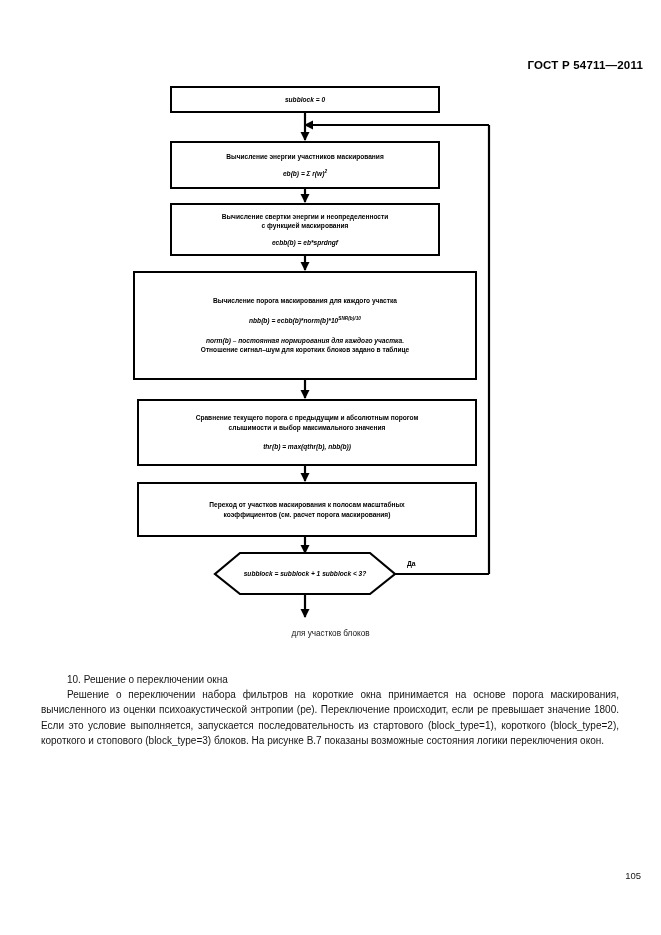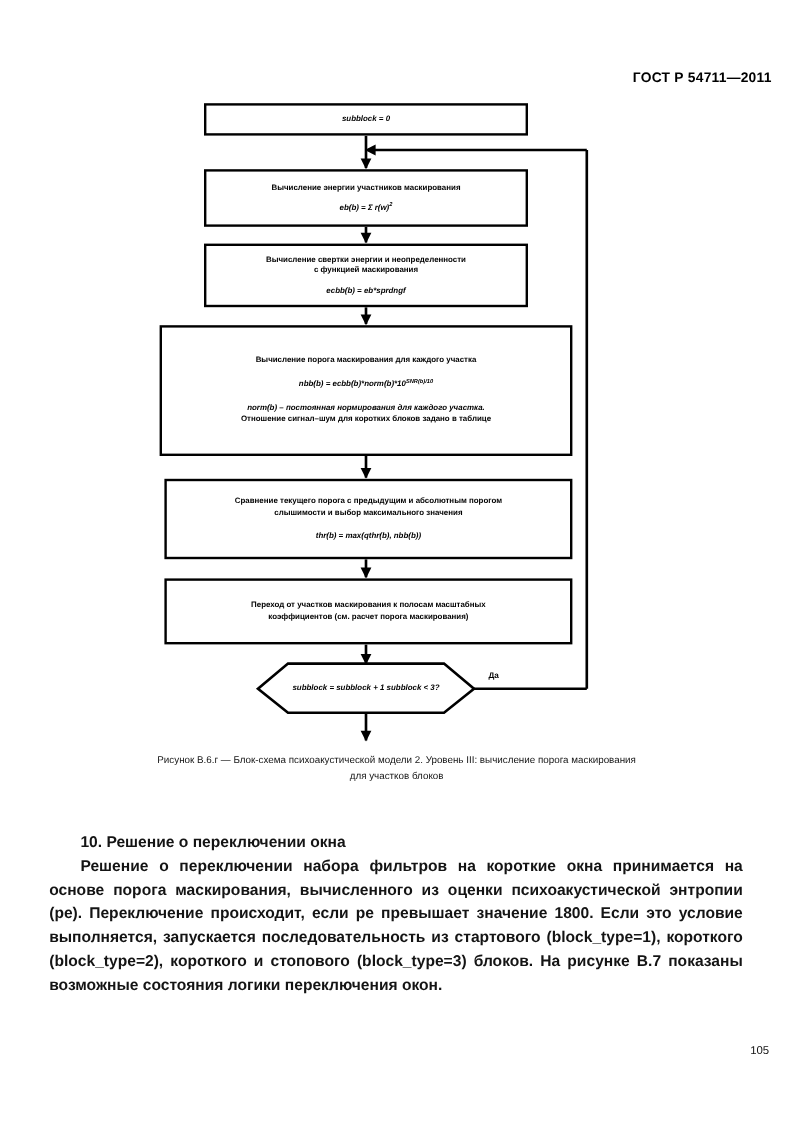--- a/index.html
+++ b/index.html
@@ -105,27 +105,26 @@
     text-align: center;
     font-size: 8.2px;
     line-height: 1.55;
     color: #151515;
   }
 
   
   .body-text {
     position: absolute;
     left: 41px;
-    top: 692px;
+    top: 672px;
     width: 578px;
-    font-size: 13px;
+    font-size: 10px;
     line-height: 1.52;
     color: #141414;
     text-align: justify;
-    font-weight: bold;
   }
   .body-text .p-indent { text-indent: 26px; }
   .body-text p { margin: 0; }
 
   
   .page-number {
     position: absolute;
     right: 43px;
     top: 870px;
     font-size: 9.5px;
@@ -214,21 +213,20 @@
         <span class="ln">subblock = subblock + 1</span>
         <span class="ln">subblock &lt; 3?</span>
       </div>
     </div>
 
     <div class="branch-label" style="left:407px; top:560px;">Да</div>
 
   </div>
 
   <div class="figure-caption">
-    <div>Рисунок В.6.г — Блок-схема психоакустической модели 2. Уровень III: вычисление порога маскирования</div>
     <div>для участков блоков</div>
   </div>
 
   <div class="body-text">
     <p class="p-indent">10.  Решение о переключении окна</p>
     <p class="p-indent">Решение о переключении набора фильтров на короткие окна принимается на основе порога маскирования, вычисленного из оценки психоакустической энтропии (ре). Переключение происходит, если ре превышает значение 1800. Если это условие выполняется, запускается последовательность из стартового (block_type=1), короткого (block_type=2), короткого и стопового (block_type=3) блоков. На рисунке В.7 показаны возможные состояния логики переключения окон.</p>
   </div>
 
   <div class="page-number">105</div>
 

